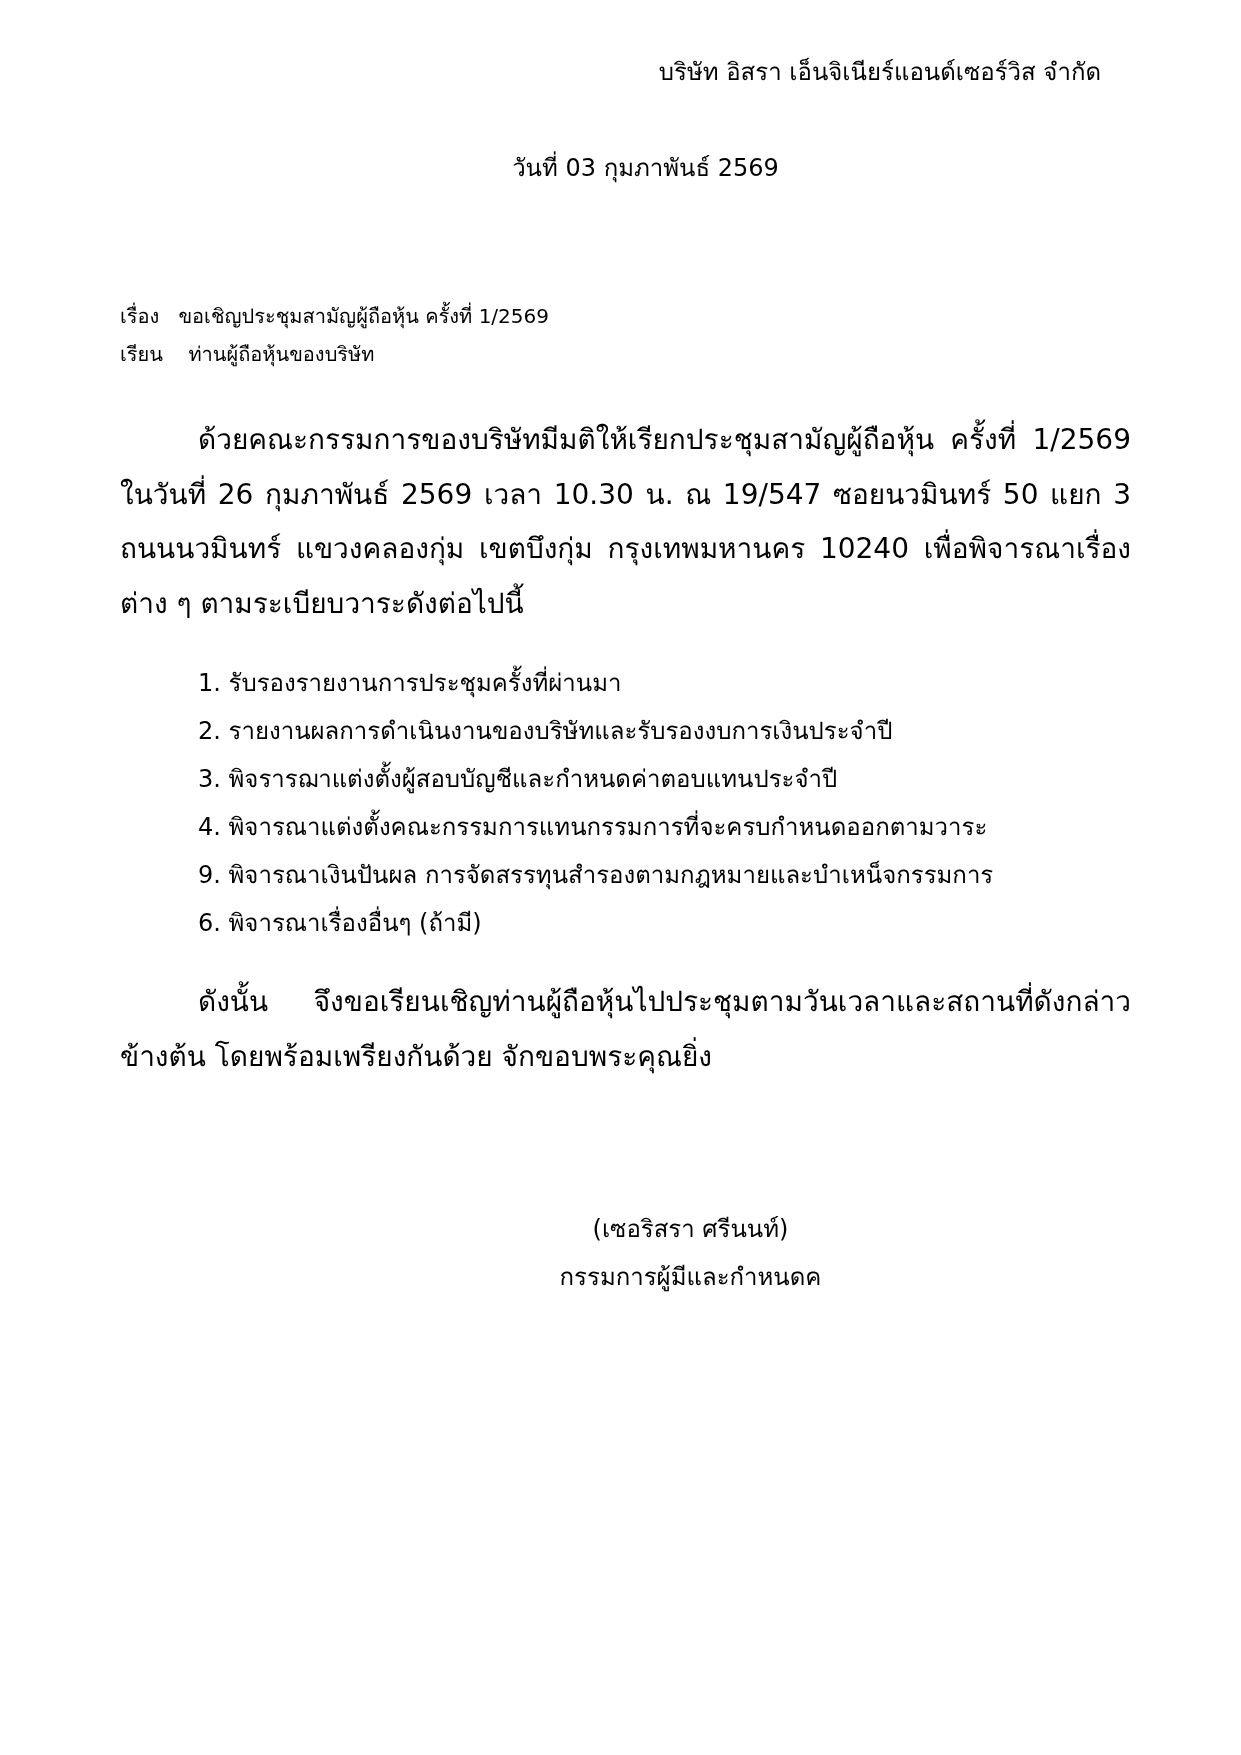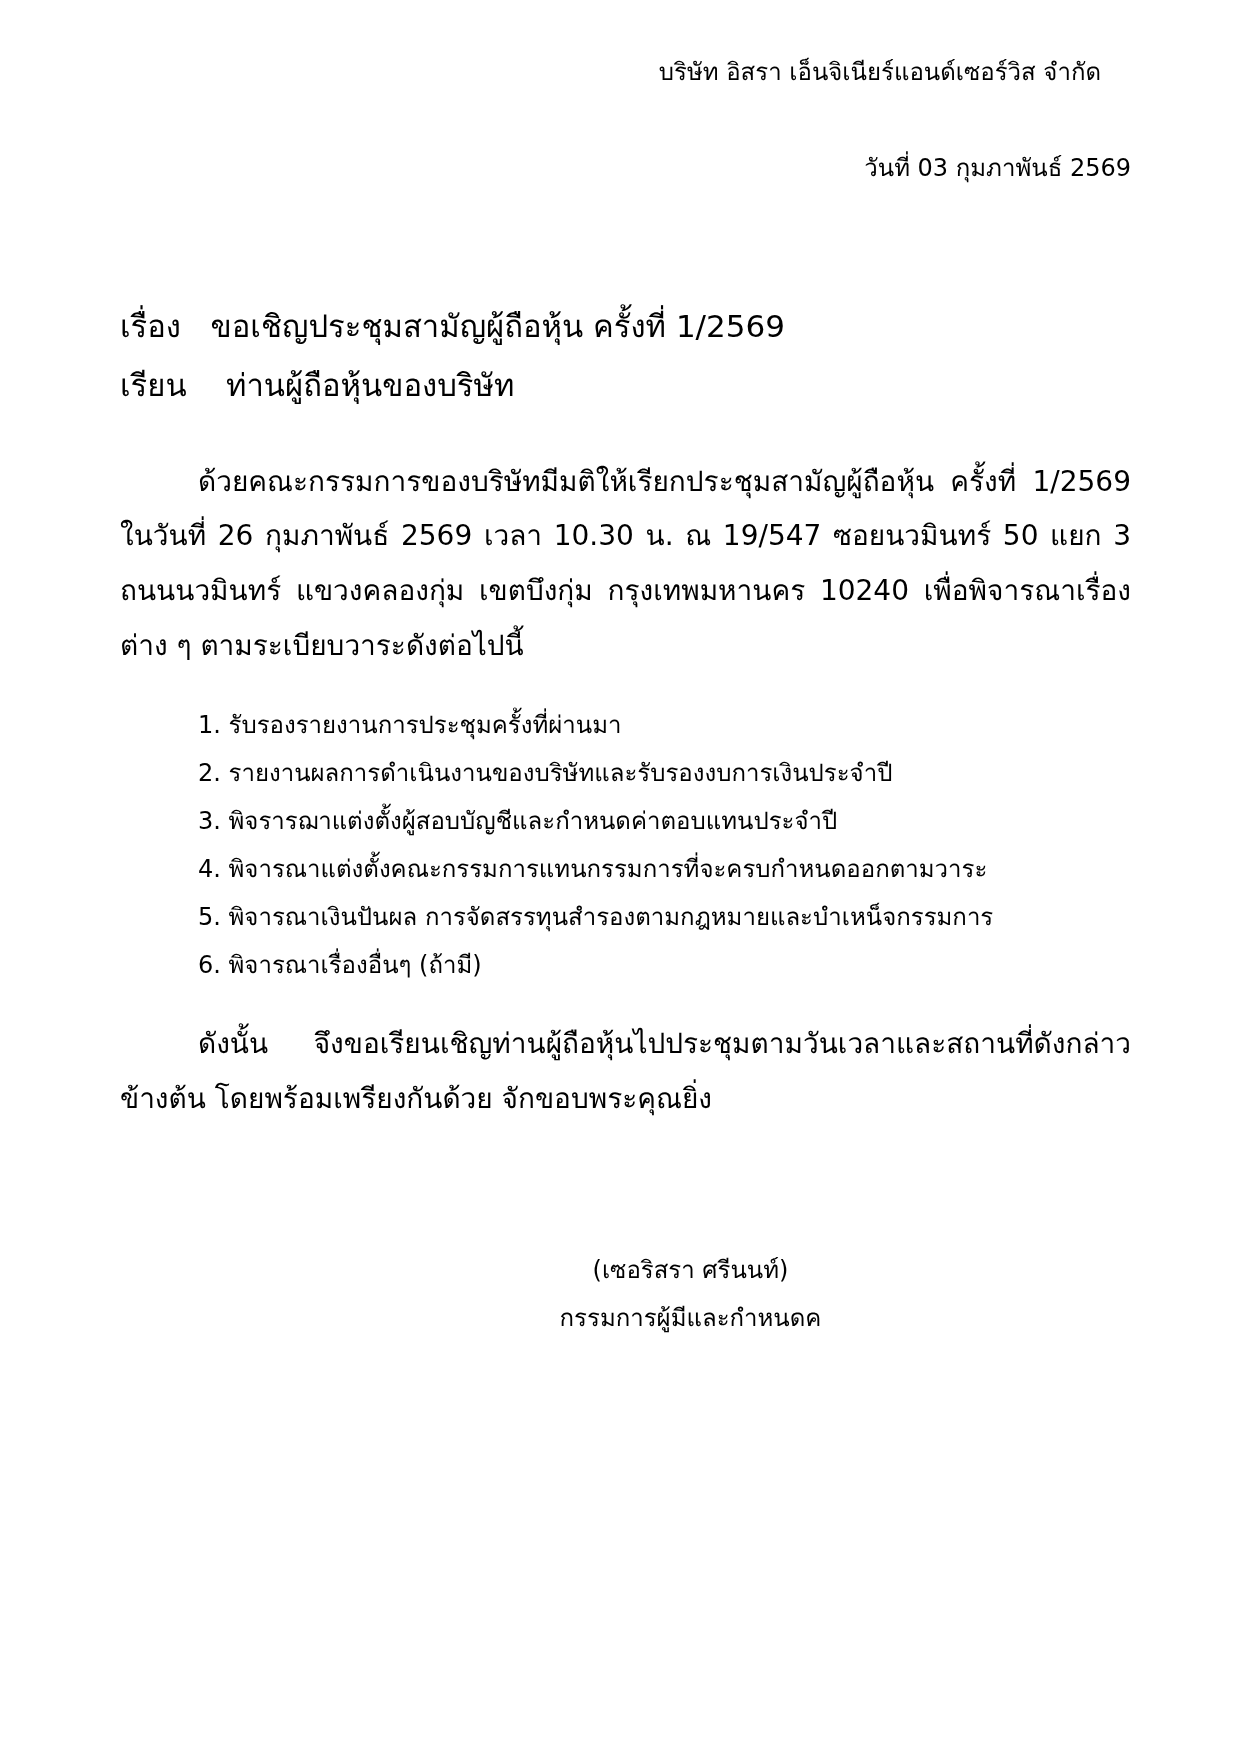--- a/index.html
+++ b/index.html
@@ -23,31 +23,31 @@
     position: relative;
   }
   .company-line {
     text-align: right;
     font-size: 24px;
     line-height: 1.5;
     padding-right: 30px;
     margin-top: 14px;
   }
   .date-line {
-    text-align: right;
+    text-align: center;
     font-size: 24px;
     margin-top: 58px;
     padding-left: 40px;
   }
   .subject-block {
     margin-top: 110px;
   }
   .subject-line,
   .attn-line {
-    font-size: 31px;
+    font-size: 20px;
     line-height: 1.9;
     white-space: pre;
   }
   .body-block {
     margin-top: 40px;
   }
   .para {
     font-size: 28px;
     line-height: 1.95;
     text-align: justify;
@@ -99,21 +99,21 @@
   </div>
 
   <div class="body-block">
     <p class="para"><span class="indent"></span><span>ด้วยคณะกรรมการของบริษัทมีมติให้เรียกประชุมสามัญผู้ถือหุ้น  ครั้งที่  1/2569  ในวันที่ 26 กุมภาพันธ์ 2569  เวลา 10.30 น. ณ 19/547 ซอยนวมินทร์ 50 แยก 3 ถนนนวมินทร์ แขวงคลองกุ่ม เขตบึงกุ่ม กรุงเทพมหานคร 10240  เพื่อพิจารณาเรื่องต่าง ๆ ตามระเบียบวาระดังต่อไปนี้</span></p>
 
     <ul class="agenda">
       <li>1. รับรองรายงานการประชุมครั้งที่ผ่านมา</li>
       <li>2. รายงานผลการดำเนินงานของบริษัทและรับรองงบการเงินประจำปี</li>
       <li>3. พิจรารฌาแต่งตั้งผู้สอบบัญชีและกำหนดค่าตอบแทนประจำปี</li>
       <li>4. พิจารณาแต่งตั้งคณะกรรมการแทนกรรมการที่จะครบกำหนดออกตามวาระ</li>
-      <li>5. พิจารณาเงินปันผล การจัดสรรทุนสำรองตามกฎหมายและบำเหน็จกรรมการ</li>
+      <li>9. พิจารณาเงินปันผล การจัดสรรทุนสำรองตามกฎหมายและบำเหน็จกรรมการ</li>
       <li>6. พิจารณาเรื่องอื่นๆ (ถ้ามี)</li>
     </ul>
 
     <div class="closing">
       <p class="para"><span class="indent"></span><span>ดังนั้น จึงขอเรียนเชิญท่านผู้ถือหุ้นไปประชุมตามวันเวลาและสถานที่ดังกล่าวข้างต้น โดยพร้อมเพรียงกันด้วย  จักขอบพระคุณยิ่ง</span></p>
     </div>
   </div>
 
   <div class="signature">
     <div>(เซอริสรา  ศรีนนท์)</div>

